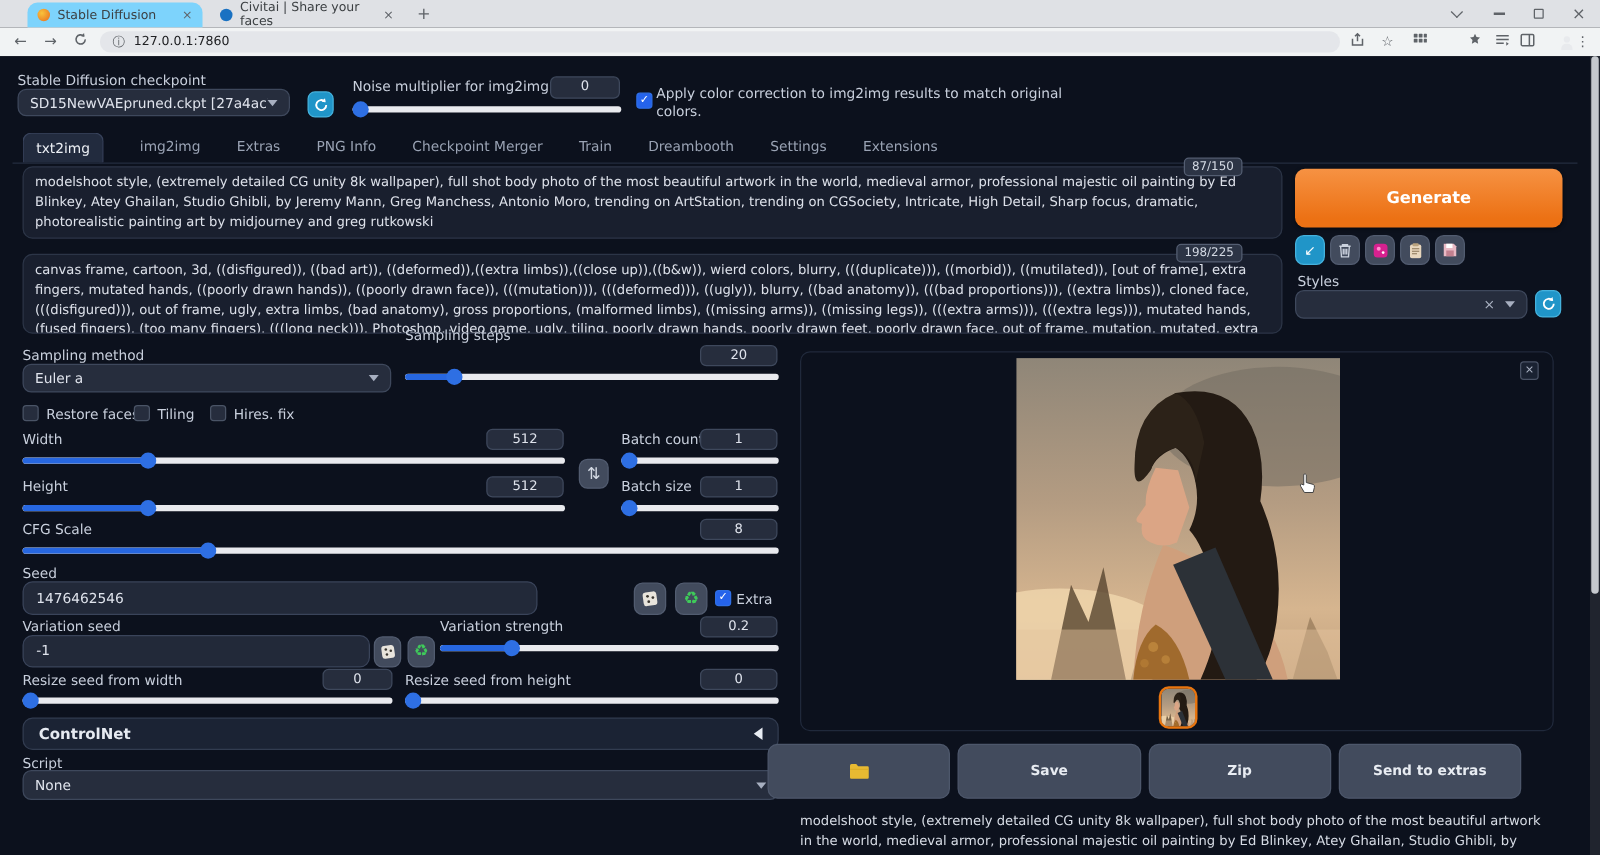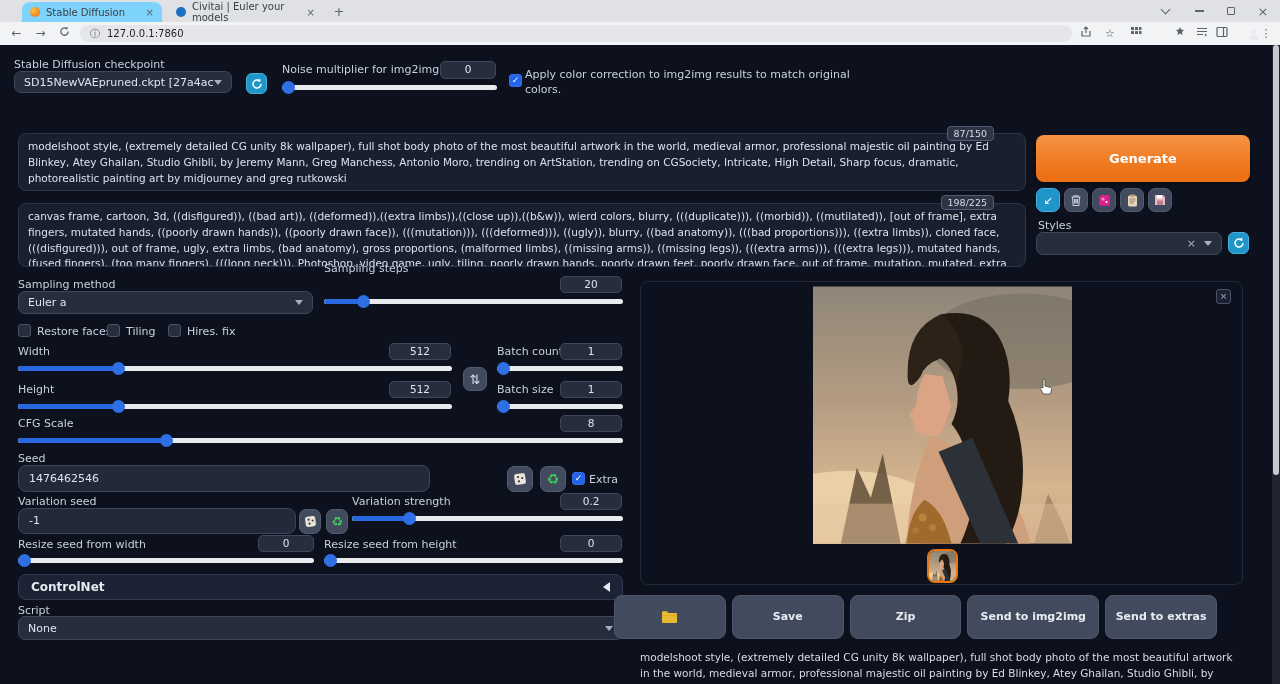--- a/index.html
+++ b/index.html
@@ -63,21 +63,21 @@
 <div class="screen">
 
   <div class="tabstrip">
     <div class="btab active" style="left:22px;width:140px;">
       <span class="fav" style="background:radial-gradient(circle at 35% 35%, #f9c33c, #e86a1c);"></span>
       <span>Stable Diffusion</span>
       <span class="tclose">×</span>
     </div>
     <div class="btab" style="left:168px;width:155px;">
       <span class="fav" style="background:#1971c2;"></span>
-      <span>Civitai | Euler your models</span>
+      <span>Civitai | Share your faces</span>
       <span class="tclose">×</span>
     </div>
     <div class="newtab">+</div>
     <div class="winctl" style="right:100px;">
         <span class="chev"></span>
       </div>
     <div class="winctl" style="right:66px;">
         <span class="minline"></span>
       </div>
     <div class="winctl" style="right:34px;">
@@ -158,20 +158,31 @@
     <div class="numbox" style="left:440px;top:16px;width:56px;height:18px;">0</div>
     <div class="slider" style="left:282px;top:36px;width:215px;">
       <div class="track">
           <div class="fill" style="width:0%;"></div>
         </div>
         <div class="thumb" style="left:0px;"></div>
     </div>
     <div class="cb checked" style="left:509px;top:29px;"></div>
     <div class="label" style="left:525px;top:23px;width:330px;white-space:normal;line-height:1.35;">Apply color correction to img2img results to match original colors.</div>
 
+    <div style="position:absolute;left:10px;top:61px;width:1252px;height:25px;border-bottom:1px solid #232c3f;display:flex;align-items:flex-end;gap:29px;padding-left:8px;">
+      <div class="apptab active">txt2img</div>
+      <div class="apptab" style="padding-bottom:6px;">img2img</div>
+      <div class="apptab" style="padding-bottom:6px;">Extras</div>
+      <div class="apptab" style="padding-bottom:6px;">PNG Info</div>
+      <div class="apptab" style="padding-bottom:6px;">Checkpoint Merger</div>
+      <div class="apptab" style="padding-bottom:6px;">Train</div>
+      <div class="apptab" style="padding-bottom:6px;">Dreambooth</div>
+      <div class="apptab" style="padding-bottom:6px;">Settings</div>
+      <div class="apptab" style="padding-bottom:6px;">Extensions</div>
+    </div>
 
     <div style="position:absolute;left:18px;top:88px;width:1008px;height:58px;">
       <div class="tok" style="right:32px;top:-7px;">87/150</div>
       <textarea class="ta" spellcheck="false" style="">modelshoot style, (extremely detailed CG unity 8k wallpaper), full shot body photo of the most beautiful artwork in the world, medieval armor, professional majestic oil painting by Ed Blinkey, Atey Ghailan, Studio Ghibli, by Jeremy Mann, Greg Manchess, Antonio Moro, trending on ArtStation, trending on CGSociety, Intricate, High Detail, Sharp focus, dramatic, photorealistic painting art by midjourney and greg rutkowski</textarea>
     </div>
 
     <div style="position:absolute;left:18px;top:158px;width:1008px;height:64px;">
       <div class="tok" style="right:32px;top:-8px;">198/225</div>
       <textarea class="ta" spellcheck="false" style="">canvas frame, cartoon, 3d, ((disfigured)), ((bad art)), ((deformed)),((extra limbs)),((close up)),((b&amp;w)), wierd colors, blurry, (((duplicate))), ((morbid)), ((mutilated)), [out of frame], extra fingers, mutated hands, ((poorly drawn hands)), ((poorly drawn face)), (((mutation))), (((deformed))), ((ugly)), blurry, ((bad anatomy)), (((bad proportions))), ((extra limbs)), cloned face, (((disfigured))), out of frame, ugly, extra limbs, (bad anatomy), gross proportions, (malformed limbs), ((missing arms)), ((missing legs)), (((extra arms))), (((extra legs))), mutated hands, (fused fingers), (too many fingers), (((long neck))), Photoshop, video game, ugly, tiling, poorly drawn hands, poorly drawn feet, poorly drawn face, out of frame, mutation, mutated, extra limbs, extra legs, extra arms, disfigured, deformed, cross-eye, body out of frame, blurry, bad art, bad anatomy, 3d render</textarea>
     </div>
@@ -410,21 +421,20 @@
 
     <div style="position:absolute;left:614px;top:550px;width:603px;height:44px;display:flex;gap:6px;">
       <div class="gbtn" style="flex:1;">
         <svg width="17" height="14" viewBox="0 0 17 14">
             <path d="M1 2.5 Q1 1.2 2.2 1.2 L6 1.2 L7.5 3 L15 3 Q16 3 16 4 L16 12 Q16 13 15 13 L2 13 Q1 13 1 12 Z" fill="#e8ba32"></path>
             <path d="M1 5h15v1H1z" fill="#d6a722" opacity="0.6"></path>
           </svg>
       </div>
       <div class="gbtn" style="flex:1;">Save</div>
       <div class="gbtn" style="flex:1;">Zip</div>
-      <div class="gbtn" style="flex:1;padding:0 10px;">Send to img2img</div>
       <div class="gbtn" style="flex:1;">Send to extras</div>
     </div>
 
     <div style="position:absolute;left:640px;top:604px;width:600px;height:34px;overflow:hidden;font-size:10.5px;line-height:1.55;color:#d7dce5;">modelshoot style, (extremely detailed CG unity 8k wallpaper), full shot body photo of the most beautiful artwork in the world, medieval armor, professional majestic oil painting by Ed Blinkey, Atey Ghailan, Studio Ghibli, by Jeremy Mann, Greg Manchess, Antonio Moro, trending on ArtStation, trending on</div>
 
   </div>
 
   <div class="scrollbar">
     <div class="scroll-thumb"></div>
   </div>

